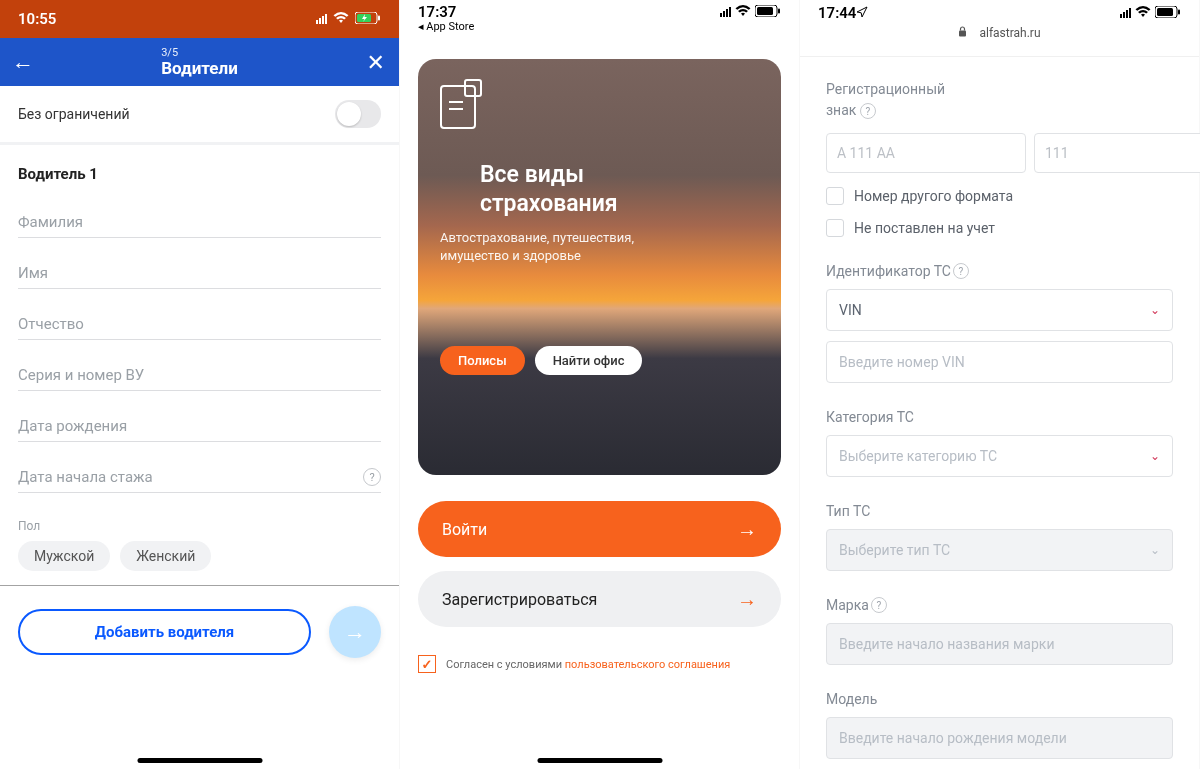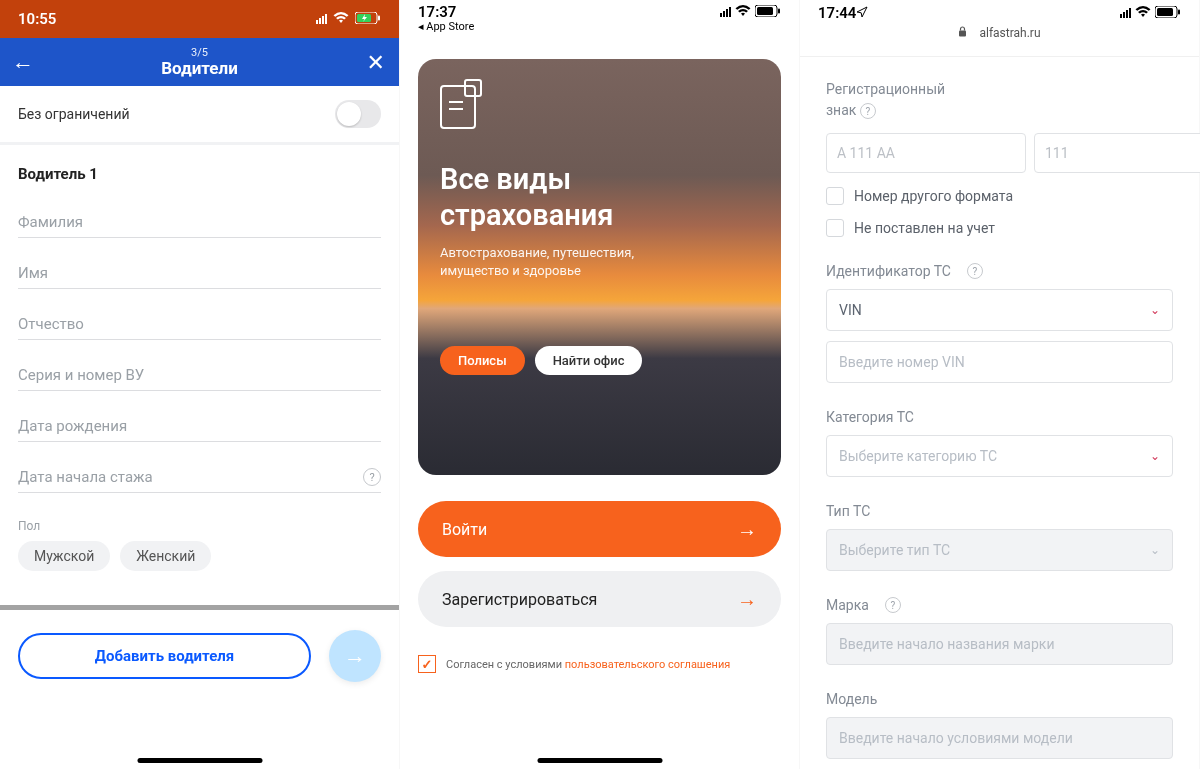--- a/index.html
+++ b/index.html
@@ -5,47 +5,47 @@
   * { box-sizing: border-box; margin: 0; padding: 0; font-family: -apple-system, BlinkMacSystemFont, "Segoe UI", Roboto, sans-serif; }
   body { background: #fff; display: flex; width: 1200px; height: 769px; overflow: hidden; }
   .phone { width: 400px; height: 769px; background: #fff; position: relative; display: flex; flex-direction: column; border-right: 1px solid rgba(0,0,0,0.03); }
 
   
   .p1-status { background:#c2410c; color:#fff; height:38px; display:flex; align-items:center; justify-content:space-between; padding:0 18px; font-weight:600; font-size:15px; }
   .p1-status .right-ic { display:flex; gap:6px; align-items:center; }
   .p1-head { background:#1e55c9; color:#fff; height:48px; position:relative; display:flex; align-items:center; justify-content:center; }
   .p1-head .back { position:absolute; left:12px; font-size:22px; }
   .p1-head .close { position:absolute; right:14px; font-size:22px; }
-  .p1-head .center { text-align:center; line-height:1.1; }
+  .p1-head .center { line-height:1.1; }
   .p1-head .step { font-size:11px; opacity:.9; }
   .p1-head .title { font-size:17px; font-weight:700; }
   .p1-row-toggle { display:flex; align-items:center; justify-content:space-between; padding:14px 18px; font-size:14px; color:#333; border-bottom:3px solid #f1f2f4;}
   .toggle { width:46px; height:28px; border-radius:14px; background:#e8e8ea; position:relative; }
   .toggle::after { content:""; position:absolute; width:24px; height:24px; border-radius:50%; background:#fff; top:2px; left:2px; box-shadow:0 1px 2px rgba(0,0,0,.2);}
   .p1-body { padding:10px 18px 0; overflow:hidden; }
   .p1-section-title { font-weight:700; font-size:15px; color:#222; padding:10px 0 6px;}
   .p1-field { margin-top:26px; border-bottom:1px solid #dcdde0; font-size:15px; color:#9aa0a6; padding-bottom:6px; position:relative;}
   .p1-field.first { margin-top:24px; }
   .p1-field .help { position:absolute; right:0; bottom:6px; width:18px; height:18px; border:1px solid #c5c8cc; border-radius:50%; display:flex; align-items:center; justify-content:center; font-size:11px; color:#9aa0a6;}
   .p1-gender-label { font-size:12px; color:#9aa0a6; margin-top:26px;}
   .p1-chips { display:flex; gap:10px; margin-top:8px;}
   .chip { padding:7px 16px; border-radius:18px; background:#f1f2f4; font-size:14px; color:#555;}
-  .p1-footer { border-top:5px solid #a3a3a3; margin-top:34px; padding:20px 18px 0; display:flex; align-items:center; gap:18px; }
+  .p1-footer { border-top:1px solid #a3a3a3; margin-top:14px; padding:20px 18px 0; display:flex; align-items:center; gap:18px; }
   .btn-outline { flex:1; border:2px solid #0a59ff; color:#0a59ff; font-weight:700; font-size:15px; padding:12px 0; text-align:center; border-radius:26px;}
   .fab { width:52px; height:52px; border-radius:50%; background:#bfe4ff; display:flex; align-items:center; justify-content:center; color:#fff; font-size:22px; box-shadow:0 2px 6px rgba(0,0,0,.08);}
   .p1-home-ind { position:absolute; bottom:6px; left:50%; transform:translateX(-50%); width:125px; height:5px; border-radius:3px; background:#000;}
 
   
   .p2-status { height:20px; display:flex; align-items:center; justify-content:space-between; padding:4px 18px 0; font-size:15px; font-weight:600; color:#000;}
   .p2-back-app { font-size:11px; color:#000; padding:0 18px 8px; }
   .p2-card { margin:18px 18px 0; height:416px; border-radius:18px; position:relative; overflow:hidden; background:linear-gradient(to bottom,#7a645e 0%,#6d5a54 28%,#a4674e 40%,#e88b3d 52%,#f5a53a 58%,#e0a77a 60%,#3c3a44 72%,#2a2b33 100%); color:#fff; padding:26px 22px 0;}
   .doc-icon { width:36px; height:44px; border:2px solid #fff; border-radius:4px; position:relative; }
   .doc-icon::before { content:""; position:absolute; top:-8px; right:-8px; width:14px; height:14px; border:2px solid #fff; border-radius:3px;}
   .doc-icon::after { content:""; position:absolute; left:7px; top:14px; width:14px; height:2px; background:#fff; box-shadow:0 7px 0 #fff;}
-  .p2-card-title { font-size:29px; font-weight:600; line-height:1.25; margin-top:32px;}
+  .p2-card-title { font-size:23px; font-weight:600; line-height:1.25; margin-top:32px;margin-left:40px;}
   .p2-card-sub { font-size:13px; line-height:1.4; margin-top:10px; opacity:.92;}
   .p2-pills { position:absolute; left:22px; bottom:100px; display:flex; gap:10px;}
   .pill { padding:7px 18px; border-radius:18px; font-size:13px; font-weight:500;}
   .pill.orange { background:#f7621d; color:#fff;}
   .pill.white { background:#fff; color:#333;}
   .p2-btn { margin:26px 18px 0; height:56px; border-radius:28px; display:flex; align-items:center; justify-content:space-between; padding:0 24px; font-size:16px;}
   .p2-btn.primary { background:#f7621d; color:#fff;}
   .p2-btn.secondary { background:#eff0f2; color:#222; margin-top:14px;}
   .p2-btn.secondary .arrow { color:#f7621d;}
   .arrow { font-size:20px;}
@@ -61,21 +61,21 @@
   .p3-label { font-size:14px; color:#838a94; display:flex; align-items:center; gap:6px;}
   .p3-label.two-line { display:block; line-height:1.5; }
   .help-c { width:16px; height:16px; border:1px solid #c7cace; border-radius:50%; display:inline-flex; align-items:center; justify-content:center; font-size:10px; color:#9ca2aa; vertical-align:middle;}
   .p3-reg-row { display:flex; gap:8px; margin-top:12px;}
   .p3-reg-row input { height:40px; border:1px solid #e0e2e5; border-radius:4px; padding:0 10px; font-size:14px; color:#4d7c0f;}
   .p3-reg-row input::placeholder { color:#bcc0c6; }
   .p3-reg-row .plate { flex:1.4;}
   .p3-reg-row .region { flex:.8;}
   .p3-check-row { display:flex; align-items:center; gap:10px; margin-top:14px; font-size:14px; color:#5b616a;}
   .p3-checkbox { width:18px; height:18px; border:1px solid #d5d8dc; border-radius:3px;}
-  .p3-section-label { font-size:14px; color:#838a94; margin-top:26px; display:flex; align-items:center; gap:16px;}
+  .p3-section-label { font-size:14px; color:#838a94; margin-top:26px; display:flex; align-items:center; gap:2px;}
   .p3-select, .p3-input { height:42px; border:1px solid #e0e2e5; border-radius:4px; margin-top:10px; display:flex; align-items:center; justify-content:space-between; padding:0 12px; font-size:14px; color:#5c6470;}
   .p3-select.disabled, .p3-input.disabled { background:#f2f3f5; color:#b7bdc5;}
   .p3-select .chev { color:#d23a5b; font-size:12px;}
   .p3-select.disabled .chev { color:#b9bfc7;}
   .p3-input.placeholder { color:#b7bdc5;}
   .status-icons { display:flex; gap:4px; align-items:center;}
   .sig { display:inline-flex; align-items:flex-end; gap:1px;}
   .sig span { width:2px; background:#000; display:inline-block;}
   .sig.wht span { background:#fff; }
   .sig .b1{height:4px}.sig .b2{height:6px}.sig .b3{height:8px}.sig .b4{height:10px}
@@ -280,15 +280,15 @@
       <span class="chev">⌄</span>
     </div>
 
     <div class="p3-section-label">
       <span>Марка</span>
         <span class="help-c">?</span>
     </div>
     <div class="p3-input disabled">Введите начало названия марки</div>
 
     <div class="p3-section-label">Модель</div>
-    <div class="p3-input disabled">Введите начало условиями модели</div>
+    <div class="p3-input disabled">Введите начало рождения модели</div>
   </div>
 </div>
 
 </body></html>

